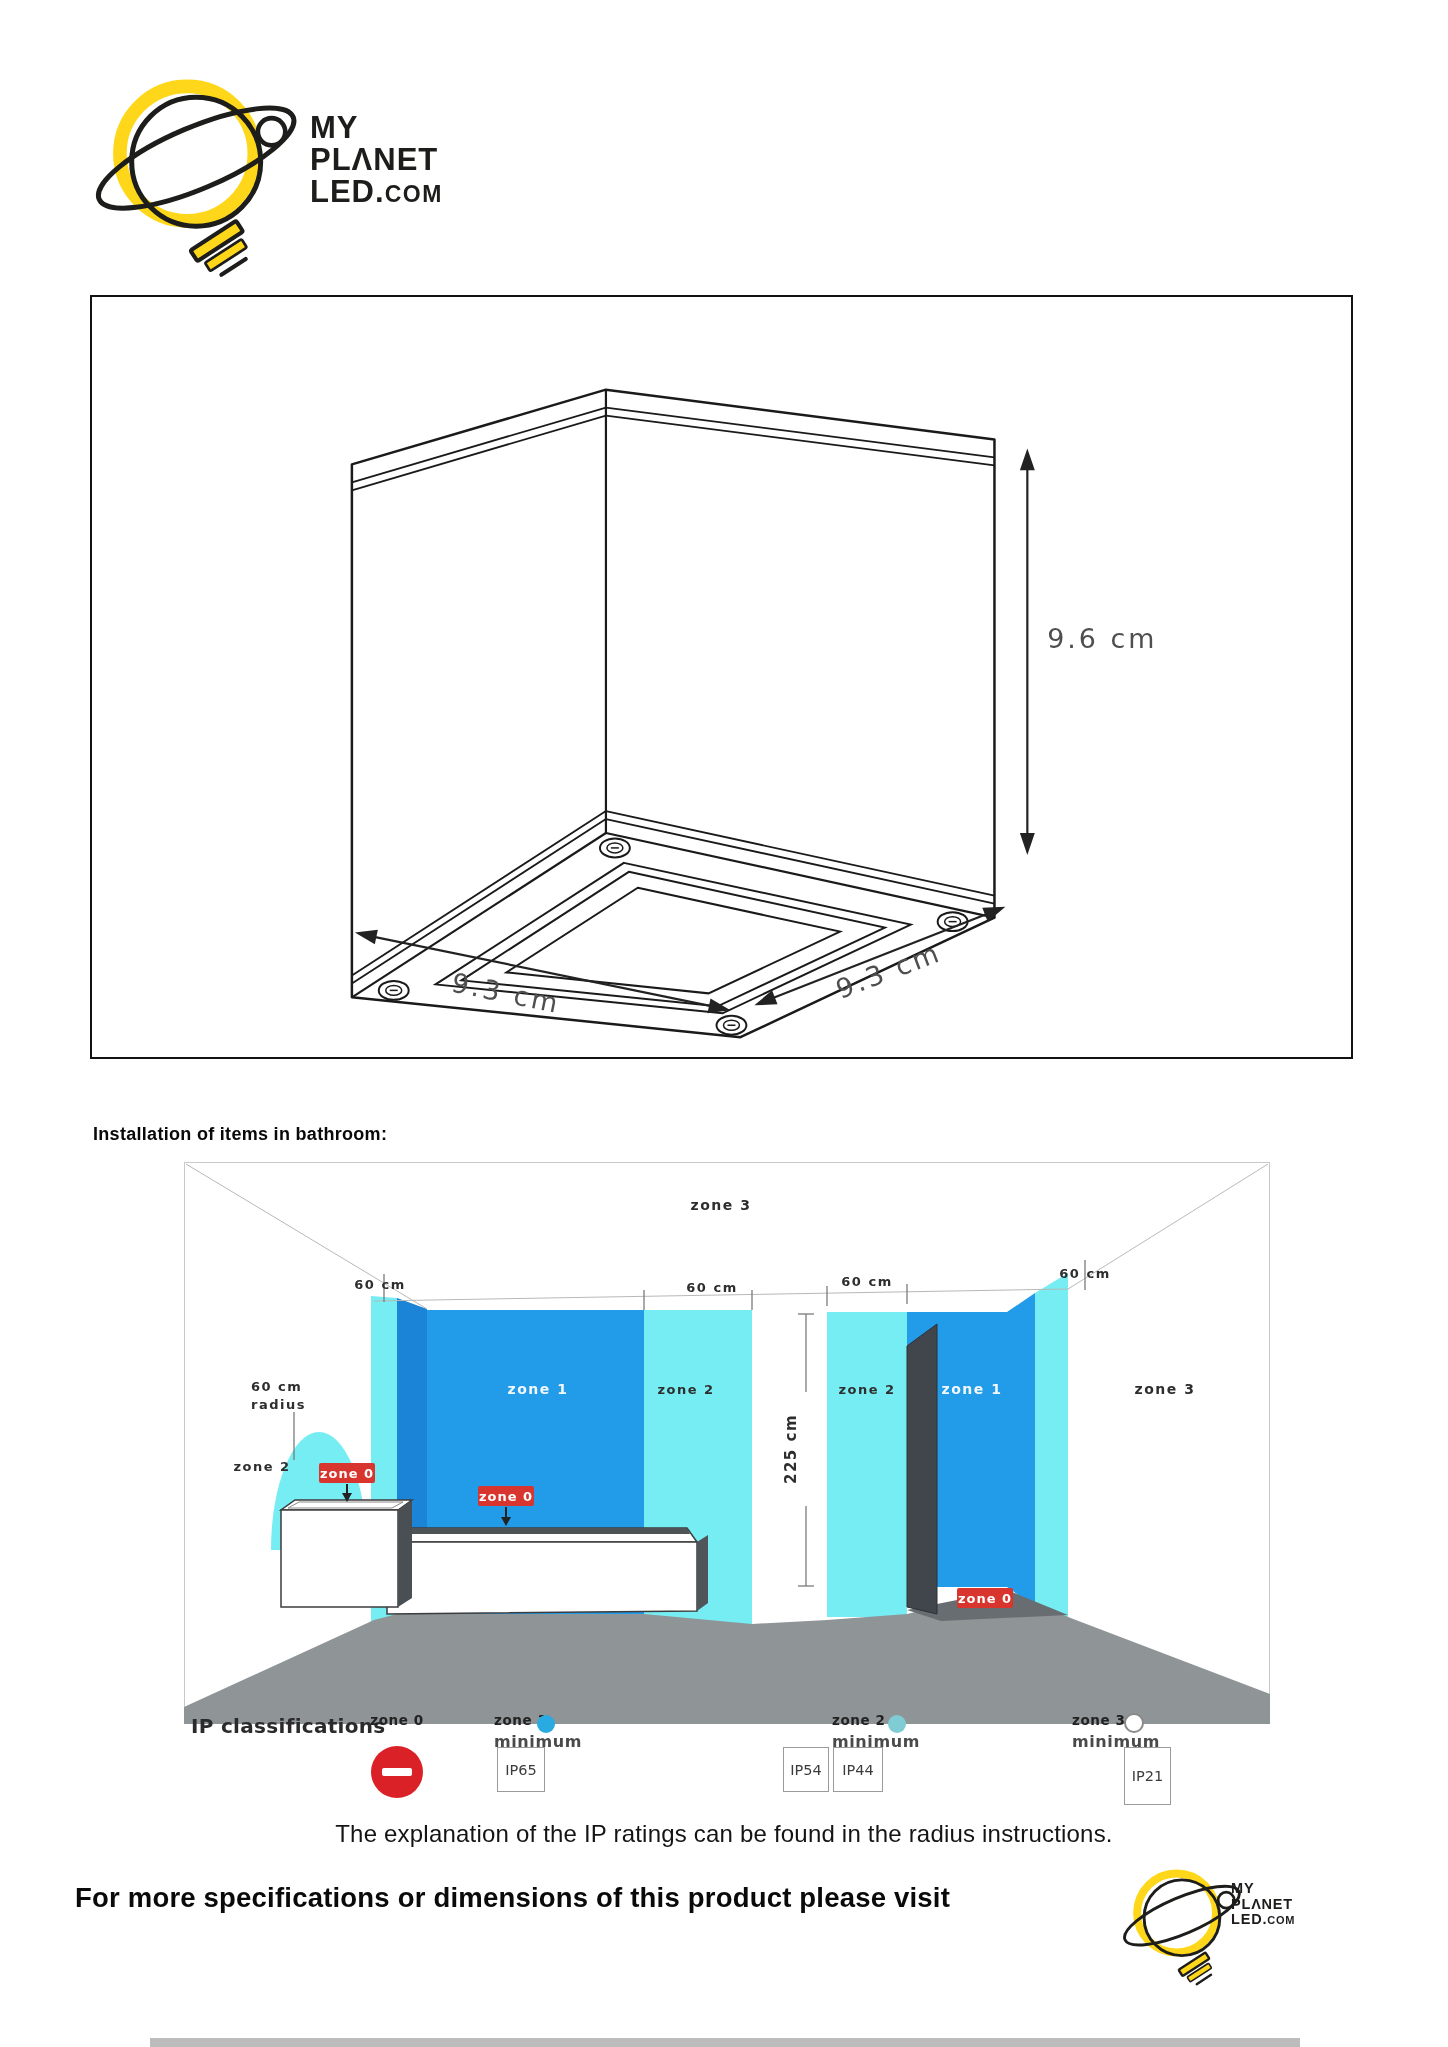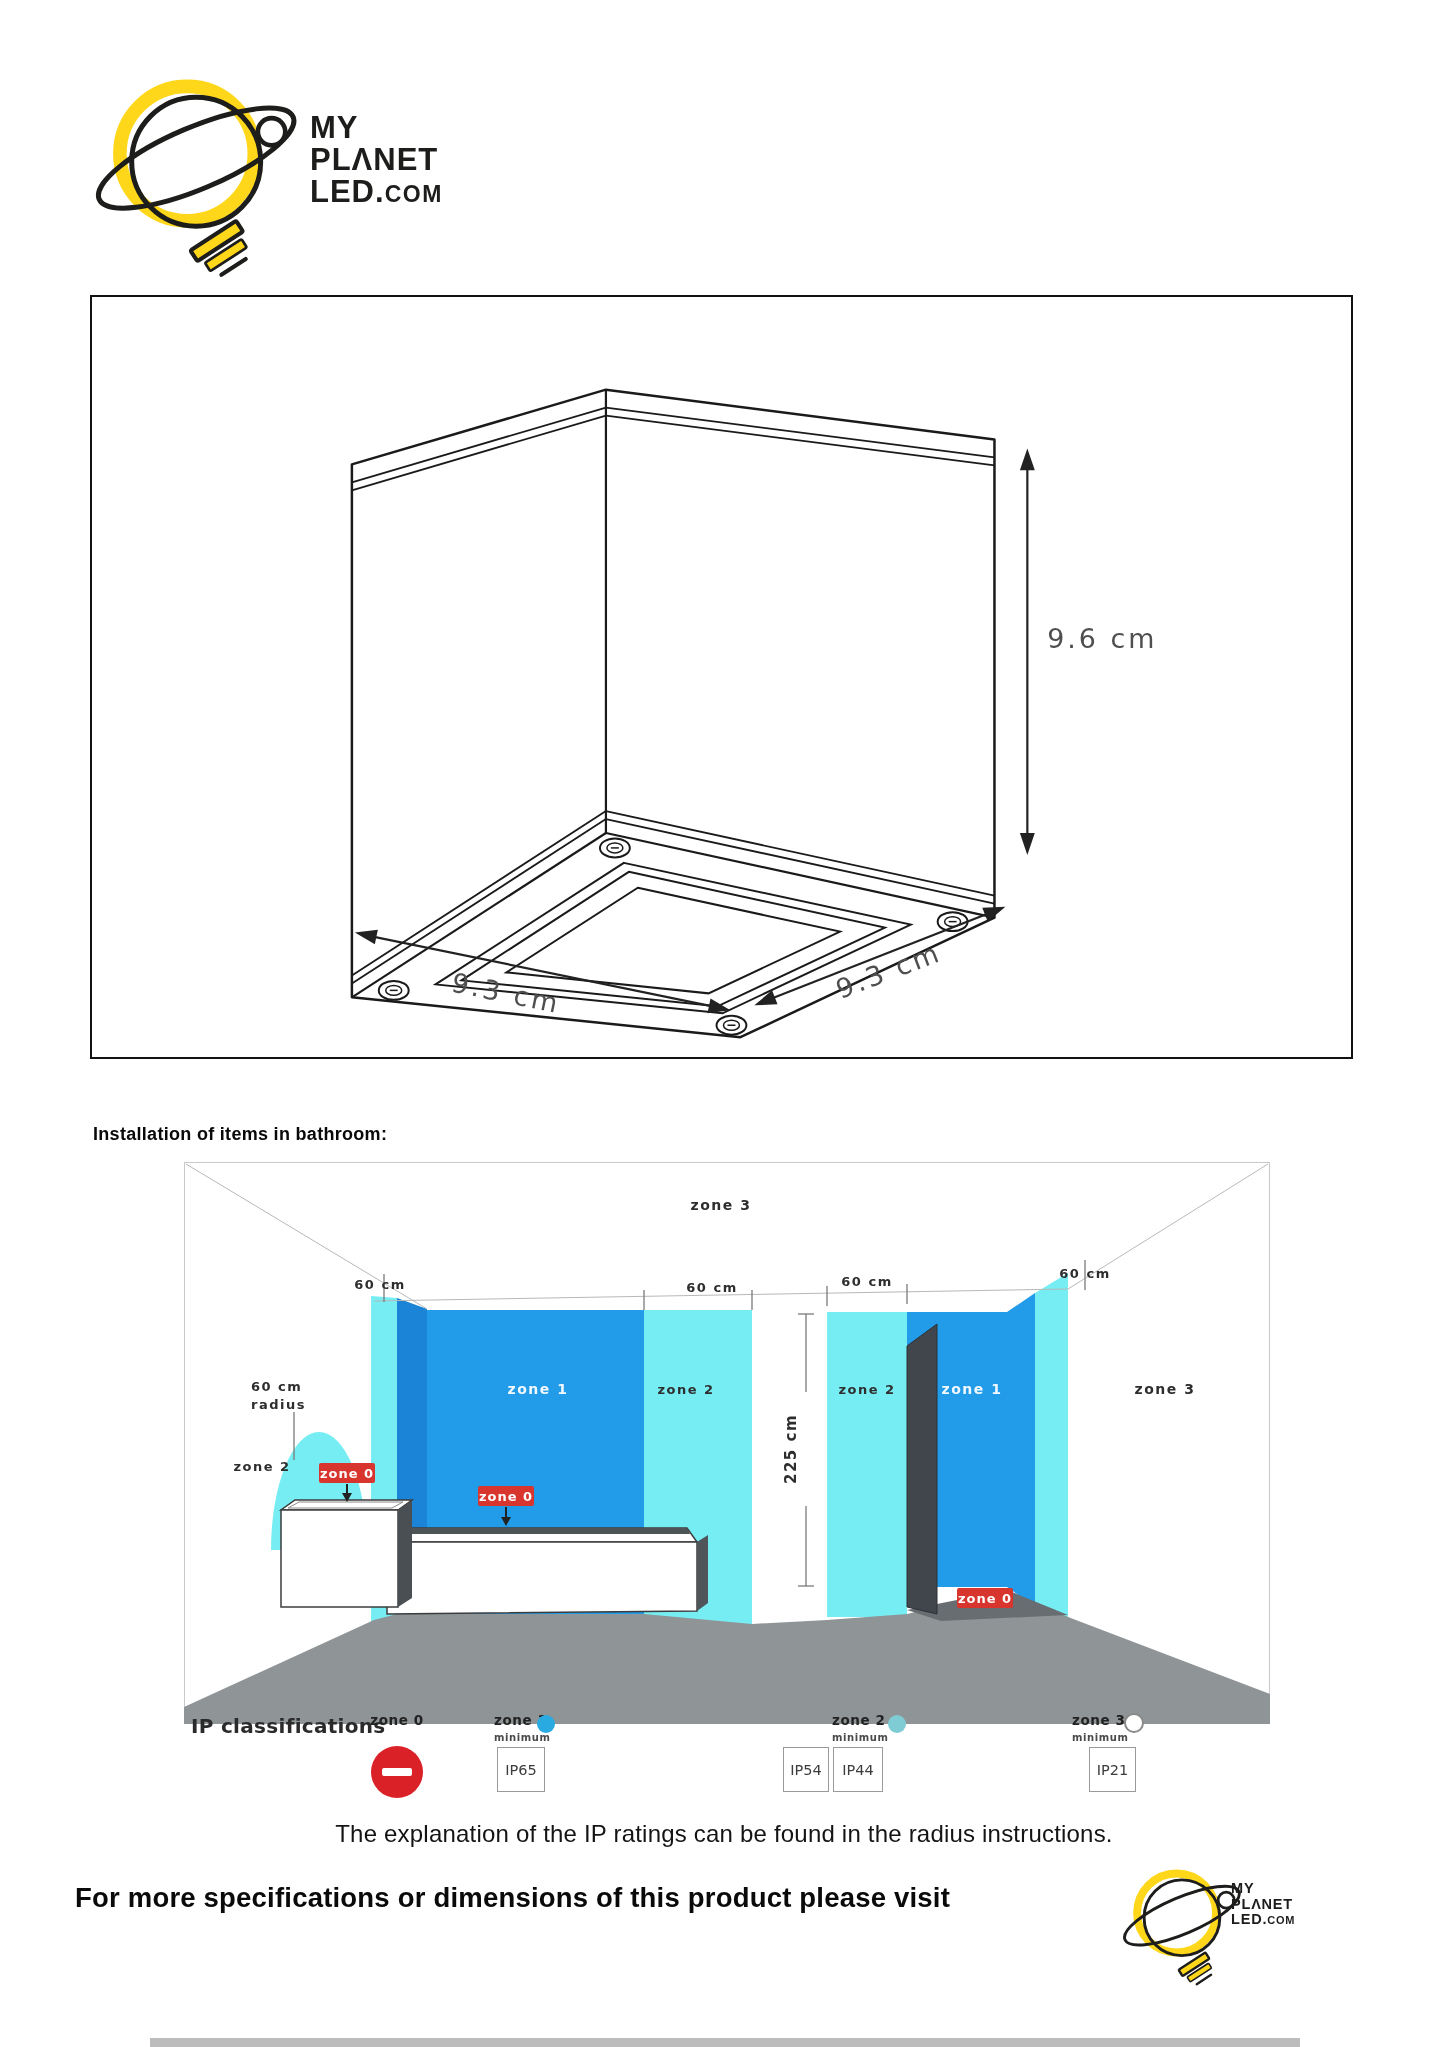--- a/index.html
+++ b/index.html
@@ -9,21 +9,21 @@
   
   .logo-text{line-height:32px;font-weight:bold;color:#1d1d1b;letter-spacing:1px;font-size:31px;}
   .logo-text .small{font-size:23px;letter-spacing:1.5px;}
   
   .draw-box{left:90px;top:295px;width:1263px;height:764px;border:2.5px solid #121212;box-sizing:border-box;}
   
   .heading{left:93px;top:1124px;font-size:18px;font-weight:bold;letter-spacing:.3px;color:#090909;}
   
   .legend-title{left:191px;top:1714px;font-family:"DejaVu Sans",sans-serif;font-weight:bold;font-size:20px;color:#2b2b2b;letter-spacing:.3px;text-align:right;}
   .zname{font-family:"DejaVu Sans",sans-serif;font-weight:bold;font-size:13.5px;color:#222;letter-spacing:.6px;}
-  .zmin{font-family:"DejaVu Sans",sans-serif;font-weight:bold;font-size:10px;color:#4a4a4a;letter-spacing:.6px;}
+  .zmin{font-family:"DejaVu Sans",sans-serif;font-weight:bold;font-size:16px;color:#4a4a4a;letter-spacing:.6px;}
   .ipbox{border:1.5px solid #9a9a9a;background:#fff;display:flex;align-items:center;justify-content:center;
          font-family:"DejaVu Sans",sans-serif;font-size:14.5px;color:#3c3c3c;box-sizing:border-box;}
   .dot{border-radius:50%;}
   .noentry{width:52px;height:52px;border-radius:50%;background:#da2128;}
   .noentry-bar{left:11px;top:22px;width:30px;height:8px;border-radius:2px;background:#fff;}
   .ring{width:20px;height:20px;border:2px solid #8a8a8a;border-radius:50%;background:#fff;box-sizing:border-box;}
   
   .note{left:0;top:1820px;width:1448px;text-align:center;font-size:24px;color:#141414;letter-spacing:.2px;}
   .cta{left:75px;top:1882px;font-size:27.5px;font-weight:bold;color:#0a0a0a;letter-spacing:.2px;}
   .footer-logo-text{line-height:15.5px;font-weight:bold;color:#1d1d1b;letter-spacing:.8px;font-size:14.5px;}
@@ -225,21 +225,21 @@
 
   <div class="abs zname" style="left:832px;top:1712px;">zone 2</div>
   <div class="abs dot" style="left:888px;top:1715px;width:18px;height:18px;background:#7fccd4;"></div>
   <div class="abs zmin" style="left:832px;top:1732px;">minimum</div>
   <div class="abs ipbox" style="left:783px;top:1747px;width:46px;height:45px;">IP54</div>
   <div class="abs ipbox" style="left:833px;top:1747px;width:50px;height:45px;">IP44</div>
 
   <div class="abs zname" style="left:1072px;top:1712px;">zone 3</div>
   <div class="abs ring" style="left:1124px;top:1713px;"></div>
   <div class="abs zmin" style="left:1072px;top:1732px;">minimum</div>
-  <div class="abs ipbox" style="left:1089px;top:1747px;width:47px;height:45px;">IP21</div>
+  <div class="abs ipbox" style="left:1124px;top:1747px;width:47px;height:58px;">IP21</div>
 
   <div class="abs note">The explanation of the IP ratings can be found in the radius instructions.</div>
   <div class="abs cta">For more specifications or dimensions of this product please visit</div>
 
   <div class="abs" style="left:1118px;top:1858px;width:130px;height:128px;">
     <svg width="130" height="128" viewBox="0 0 230 240">
         <use href="#mpl-logo"></use>
       </svg>
   </div>
   <div class="abs footer-logo-text" style="left:1231px;top:1881px;">

